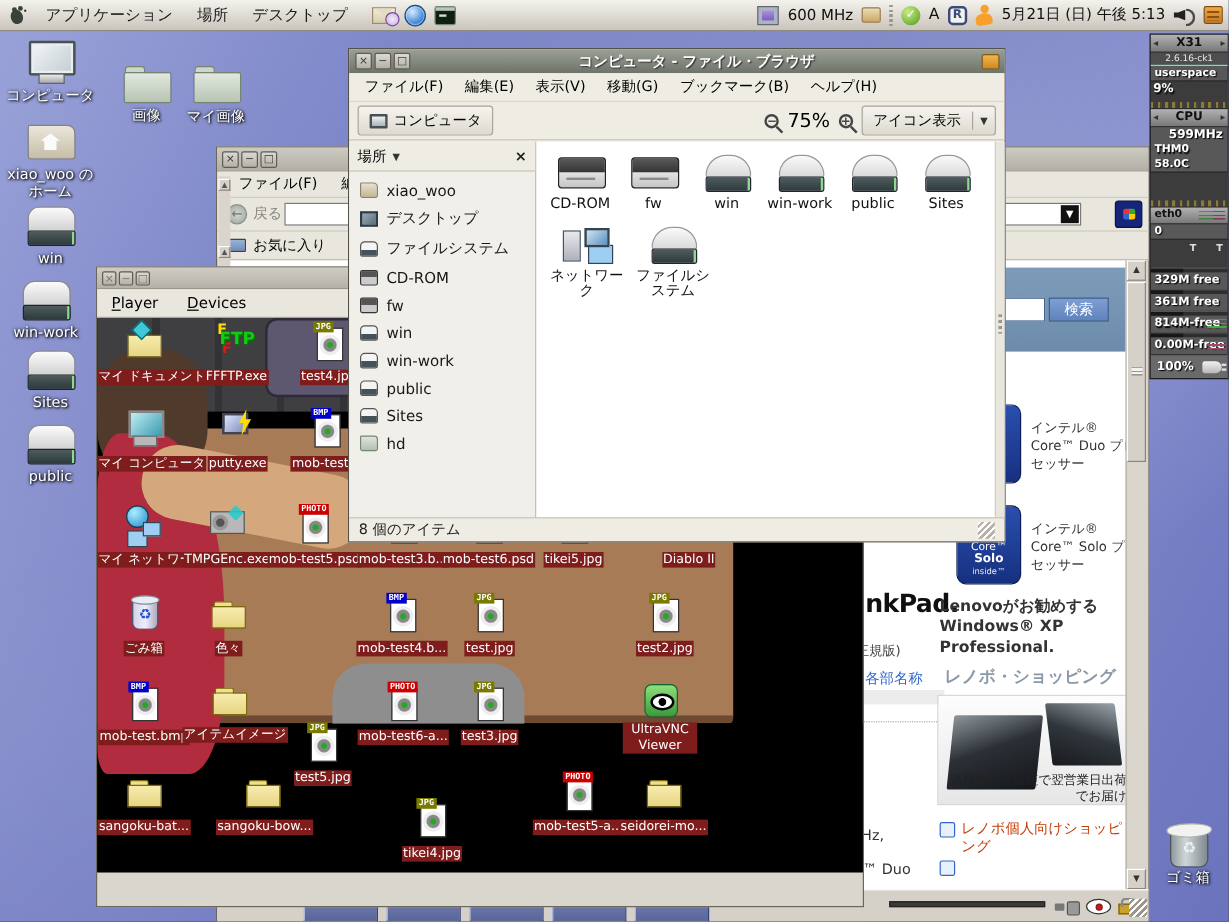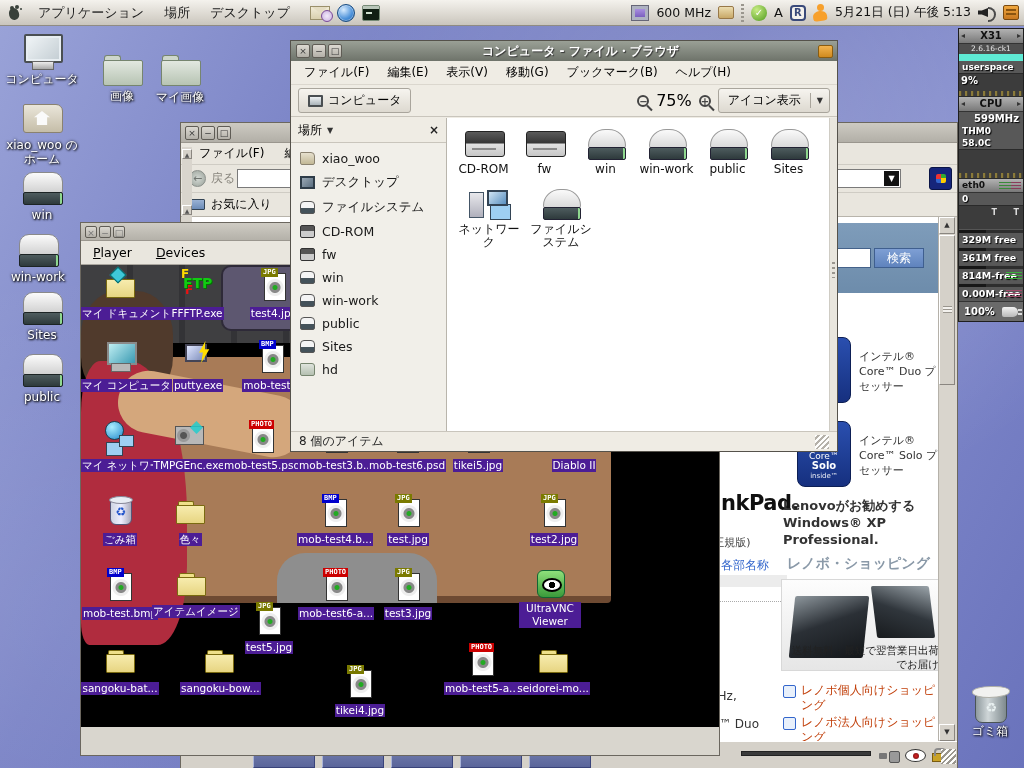--- a/index.html
+++ b/index.html
@@ -126,21 +126,21 @@
   .wp-gray{left:0;top:0;width:530px;height:78px;background:repeating-linear-gradient(90deg,#3f3f41 0 46px,#333336 46px 52px);}
   .wp-pipe{left:140px;top:0;width:190px;height:66px;background:#5d5770;border:2px solid #2e2a38;border-radius:10px;}
   .wp-darkblob{left:330px;top:30px;width:200px;height:140px;background:#2b2b2f;}
   .wp-table{left:8px;top:92px;width:522px;height:246px;background:#a87b57;border-bottom:7px solid #6e4a32;border-radius:4px;}
   .wp-hair{left:0;top:26px;width:92px;height:110px;background:#503a2c;border-radius:40%;}
   .wp-chair{left:196px;top:288px;width:160px;height:56px;background:#8e8e8e;border-radius:28px 28px 6px 6px;}
   .wp-black{left:0;top:338px;width:638px;height:124px;background:#000;}
   .wp-dress{left:0;top:96px;width:106px;height:284px;background:#b02c3e;border-radius:18% 55% 28% 8%;}
   .wp-skin{left:36px;top:118px;width:188px;height:62px;background:#d4a77c;border-radius:30px;transform:rotate(11deg);}
   .vmcell{position:absolute;width:78px;text-align:center;z-index:2;}
-  .wlabel{display:inline-block;background:#4c1d95;color:#fff;font-size:10.5px;line-height:13px;padding:0 1px;white-space:nowrap;}
+  .wlabel{display:inline-block;background:#7f1d1d;color:#fff;font-size:10.5px;line-height:13px;padding:0 1px;white-space:nowrap;}
   .wlabel.wrap{white-space:normal;max-width:62px;}
   .wi{width:34px;height:34px;margin:0 auto 1px;position:relative;}
   .wi::before,.wi::after{content:"";position:absolute;}
   .wi-none{visibility:hidden;}
   .wi-wfolder::before,.wi-mydocs-x{left:5px;top:8px;width:14px;height:5px;background:#efe08a;border:1px solid #7a6a10;border-bottom:none;border-radius:2px 2px 0 0;}
   .wi-wfolder::after,.wi-mydocs::after{left:3px;top:12px;width:27px;height:17px;background:linear-gradient(#f7ecae,#e7d582);border:1px solid #7a6a10;border-radius:1px;}
   .wi-mydocs::before{left:9px;top:2px;width:10px;height:10px;background:#3fc8d8;border:1px solid #066;transform:rotate(45deg);z-index:1;}
   .wi-jpg::after,.wi-bmp::after,.wi-photo::after{left:7px;top:6px;width:20px;height:26px;border:1px solid #333;
     background:radial-gradient(circle at 50% 52%,#2a2 2px,#888 3px 5px,#eee 6px 8px,#fff 9px);}
   .wi-jpg::before,.wi-bmp::before,.wi-photo::before{z-index:2;left:4px;top:1px;color:#fff;font:bold 7px/9px "DejaVu Sans Mono",monospace;padding:0 2px;}
@@ -225,21 +225,21 @@
   .ni-drive::after{left:4px;top:19px;width:36px;height:11px;background:linear-gradient(#4e5c5e,#2e3a3c);border:1px solid #223;border-radius:2px;box-shadow:inset -6px 0 0 -4px #8fd88f;}
   .ni-network::before{left:2px;top:4px;width:13px;height:24px;background:linear-gradient(#e8e8ec,#b0b0bc);border:1px solid #456;}
   .ni-network::after{left:20px;top:2px;width:17px;height:12px;background:linear-gradient(135deg,#cfe4f4,#5a90c0);border:2px solid #345;box-shadow:3px 14px 0 -1px #9ecff2,3px 14px 0 0 #345;}
   .nt-status{position:absolute;left:0;right:0;bottom:0;height:20px;background:#efece4;border-top:1px solid #c9c5bc;font-size:12px;display:flex;align-items:center;padding:0 8px;color:#222;}
   .nt-grip{margin-left:auto;width:14px;height:14px;background:repeating-linear-gradient(135deg,#fdfdfb 0 2px,#b5b1a9 2px 4px);}
   
   .gkrellm{position:absolute;left:958px;top:28px;width:66px;z-index:3;background:#585858;border:1px solid #1e1e1e;color:#fff;}
   .gk-head{position:relative;background:linear-gradient(#b2b2b2,#787878);color:#111;font:bold 10px/14px "DejaVu Sans";text-align:center;border-bottom:1px solid #333;}
   .gk-head::before{content:"◂";position:absolute;left:2px;color:#333;font-size:8px;}
   .gk-head::after{content:"▸";position:absolute;right:2px;color:#333;font-size:8px;}
-  .gk-kernel{font-size:7.5px;line-height:10px;text-align:center;background:#4e4e4e;border-bottom:7px solid #5eead4;color:#e8e8e8;}
+  .gk-kernel{font-size:7.5px;line-height:10px;text-align:center;background:#4e4e4e;border-bottom:1px solid #5eead4;color:#e8e8e8;}
   .gk-label{font:bold 9px/12px "DejaVu Sans";padding-left:3px;text-shadow:1px 1px 1px #000;}
   .gk-chart{position:relative;background:#3c3c3c;border-top:1px solid #2a2a2a;border-bottom:1px solid #2a2a2a;}
   .gk-chart .pct{position:absolute;left:2px;top:1px;font:bold 10px "DejaVu Sans";text-shadow:1px 1px 1px #000;}
   .gk-chart::after{content:"";position:absolute;left:0;right:0;bottom:0;height:5px;background:repeating-linear-gradient(90deg,#8a7a3a 0 2px,#4c4630 2px 3px,#3c3c3c 3px 6px);}
   .gk-val{font:bold 10px/13px "DejaVu Sans";padding:0 4px;text-align:right;text-shadow:1px 1px 1px #000;}
   .gk-temp{font:bold 9px/12px "DejaVu Sans";padding:0 3px;text-shadow:1px 1px 1px #000;}
   .gk-ethhead{position:relative;background:linear-gradient(#b2b2b2,#787878);color:#111;font:bold 9px/13px "DejaVu Sans";padding-left:3px;border-bottom:1px solid #333;}
   .gk-ethhead::after{content:"";position:absolute;right:2px;top:3px;width:22px;height:7px;
     background:linear-gradient(90deg,transparent 0 0),repeating-linear-gradient(180deg,#3a8a3a 0 1px,transparent 1px 3px);}
   .gk-ethhead::before{content:"";position:absolute;right:2px;top:3px;width:10px;height:7px;background:repeating-linear-gradient(180deg,#8a3a5a 0 1px,transparent 1px 3px);z-index:1;}
@@ -350,21 +350,20 @@
     <div class="abs lv-reco" style="left:602px;top:374px;">Lenovoがお勧めする Windows® XP Professional.</div>
     <div class="abs lv-shoptitle" style="left:606px;top:432px;">レノボ・ショッピング</div>
     <div class="abs lv-image">
       <span class="lap1"></span>
       <span class="lap2"></span>
     </div>
     <div class="abs lv-shipping" style="left:608px;top:520px;">送料無料・最短で翌営業日出荷でお届け</div>
     <span class="abs lv-linkicon" style="left:602px;top:562px;"></span>
     <div class="abs lv-link" style="left:620px;top:560px;">レノボ個人向けショッピング</div>
     <span class="abs lv-linkicon" style="left:602px;top:594px;"></span>
-    <div class="abs lv-link" style="left:620px;top:592px;">レノボ法人向けショッピング</div>
     <div class="abs lv-frag" style="left:512px;top:566px;">66GHz,</div>
     <div class="abs lv-frag" style="left:538px;top:594px;">™ Duo</div>
     <div class="abs lv-frag" style="left:536px;top:620px;">FSB)搭</div>
     <div class="ie-scroll abs">
       <span class="sc-btn abs" style="top:0;">▲</span>
       <span class="sc-thumb abs"></span>
       <span class="sc-btn abs" style="top:507px;">▼</span>
     </div>
     <div class="ie-taskbar abs">
       <span class="tk-btn" style="left:72px;"></span>

